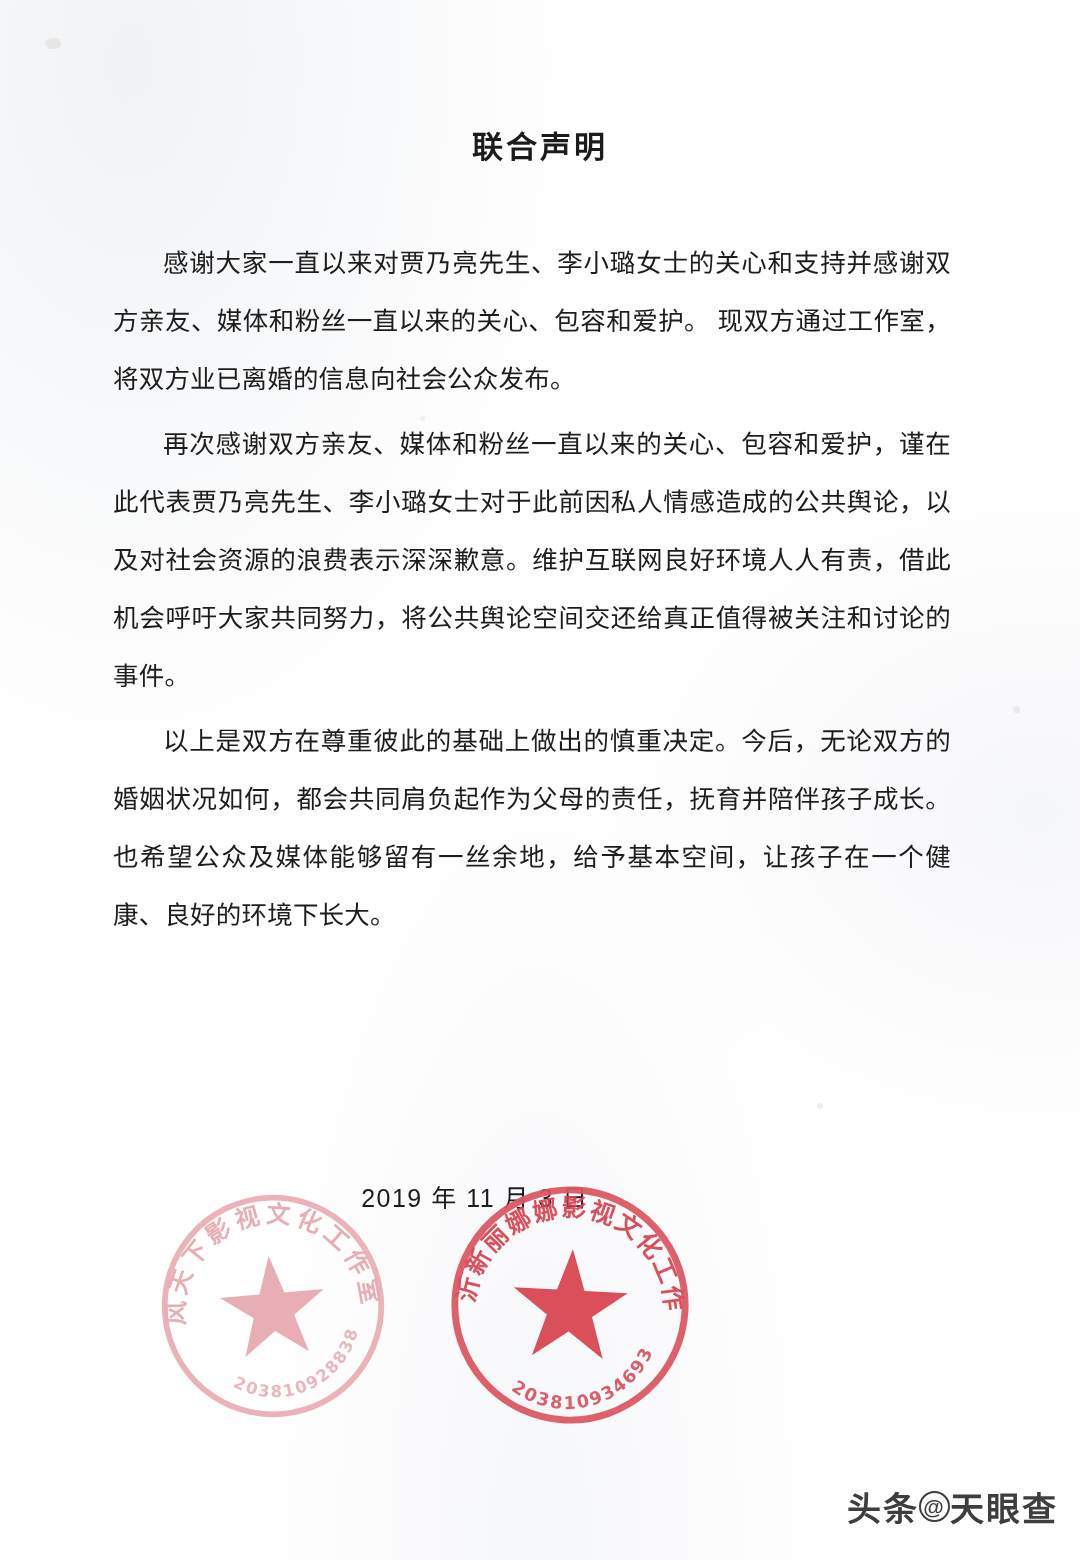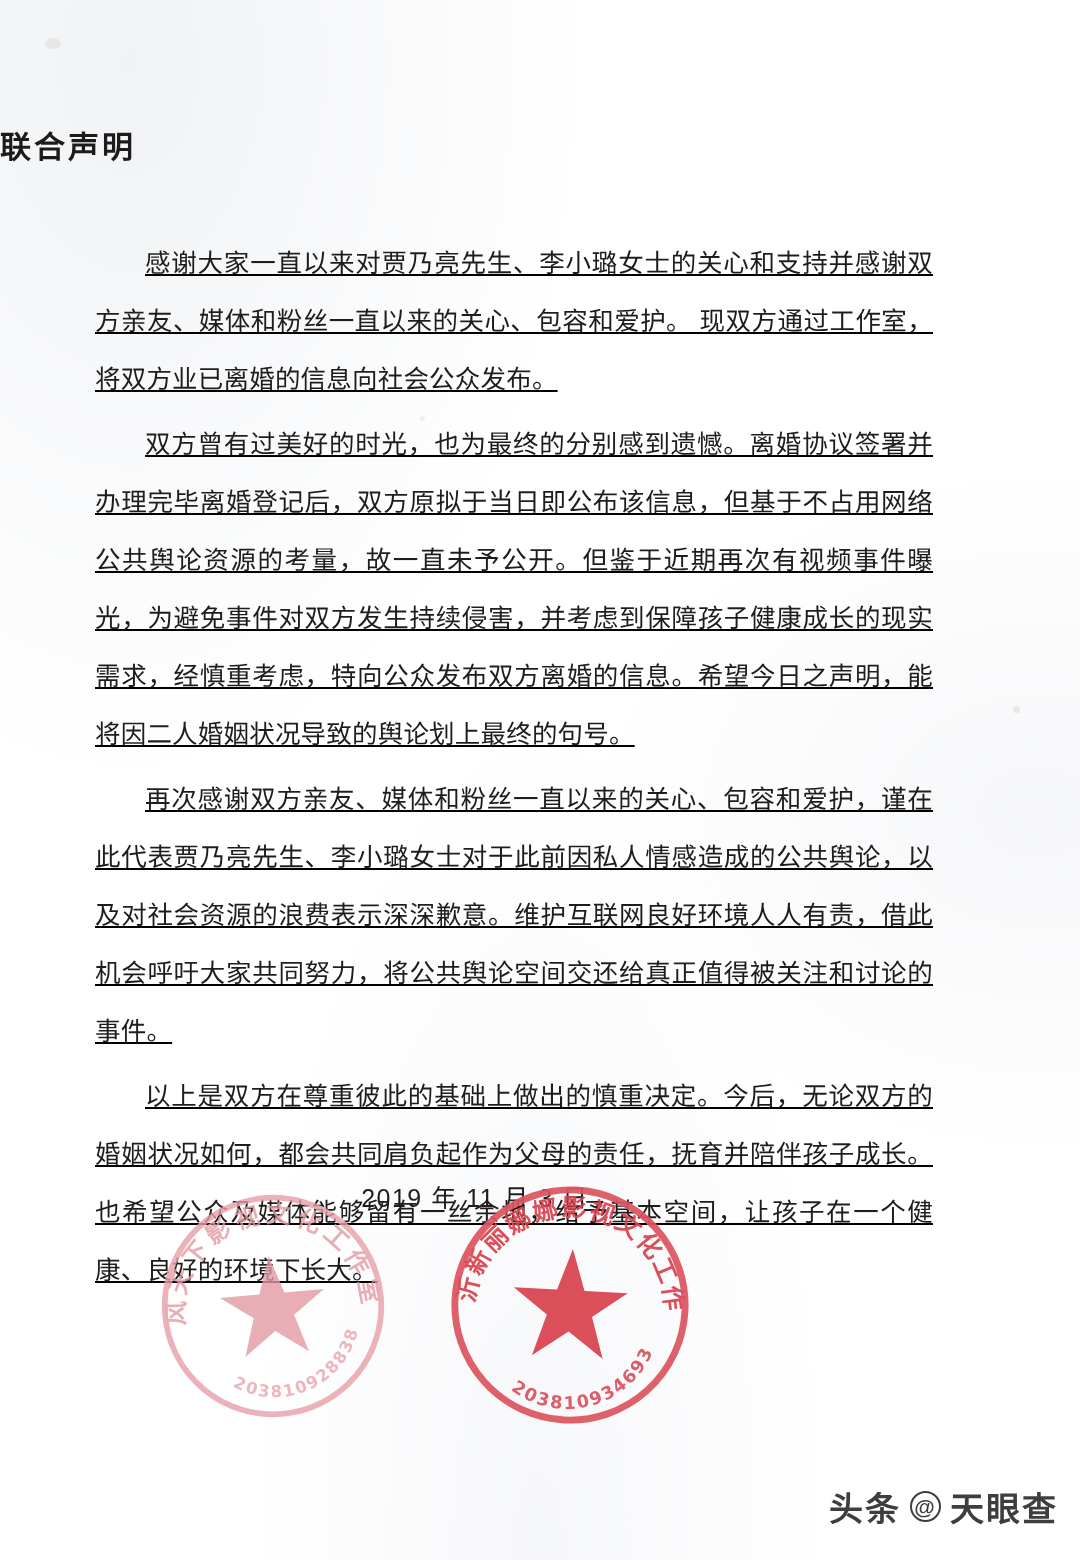--- a/index.html
+++ b/index.html
@@ -32,33 +32,33 @@
     width: 1080px;
     height: 1560px;
   }
 
   
   .doc-title {
     position: absolute;
     top: 122px;
     left: 0;
     width: 1080px;
+    text-align: center;
     font-size: 31px;
     font-weight: 700;
     letter-spacing: 3px;
     color: #1b1b1b;
   }
 
   
   .doc-body {
     position: absolute;
     top: 234px;
-    left: 95px;
+    left: 113px;
     width: 838px;
-    text-decoration: underline;
   }
   .doc-para {
     font-size: 25.5px;
     line-height: 58px;
     color: #1d1d1d;
     text-align: justify;
     text-justify: inter-ideograph;
     text-indent: 50px;
     margin: 0 0 7px 0;
     letter-spacing: 0.2px;
@@ -94,21 +94,20 @@
     position: absolute;
     right: 22px;
     top: 1482px;
     font-size: 34px;
     font-weight: 700;
     letter-spacing: 2px;
     color: #2e2e2e;
     opacity: 0.92;
     display: flex;
     align-items: center;
-    gap: 9px;
     text-shadow: 0 0 3px rgba(255,255,255,0.9);
   }
   .watermark .wm-at {
     display: inline-flex;
     align-items: center;
     justify-content: center;
     width: 31px; height: 31px;
     border: 2.5px solid #2e2e2e;
     border-radius: 50%;
     font-size: 21px;
@@ -135,21 +134,20 @@
 
   <div class="speck" style="left:45px; top:38px; width:16px; height:11px; opacity:.55;"></div>
   <div class="speck" style="left:1013px; top:706px; width:7px; height:7px; opacity:.5;"></div>
   <div class="speck" style="left:817px; top:1103px; width:6px; height:6px; opacity:.45;"></div>
   <div class="speck" style="left:420px; top:416px; width:5px; height:5px; opacity:.4;"></div>
 
   <div class="doc-title">联合声明</div>
 
   <div class="doc-body">
     <p class="doc-para">感谢大家一直以来对贾乃亮先生、李小璐女士的关心和支持并感谢双方亲友、媒体和粉丝一直以来的关心、包容和爱护。 现双方通过工作室，将双方业已离婚的信息向社会公众发布。</p>
-    <p class="doc-para">双方曾有过美好的时光，也为最终的分别感到遗憾。离婚协议签署并办理完毕离婚登记后，双方原拟于当日即公布该信息，但基于不占用网络公共舆论资源的考量，故一直未予公开。但鉴于近期再次有视频事件曝光，为避免事件对双方发生持续侵害，并考虑到保障孩子健康成长的现实需求，经慎重考虑，特向公众发布双方离婚的信息。希望今日之声明，能将因二人婚姻状况导致的舆论划上最终的句号。</p>
     <p class="doc-para">再次感谢双方亲友、媒体和粉丝一直以来的关心、包容和爱护，谨在此代表贾乃亮先生、李小璐女士对于此前因私人情感造成的公共舆论，以及对社会资源的浪费表示深深歉意。维护互联网良好环境人人有责，借此机会呼吁大家共同努力，将公共舆论空间交还给真正值得被关注和讨论的事件。</p>
     <p class="doc-para">以上是双方在尊重彼此的基础上做出的慎重决定。今后，无论双方的婚姻状况如何，都会共同肩负起作为父母的责任，抚育并陪伴孩子成长。也希望公众及媒体能够留有一丝余地，给予基本空间，让孩子在一个健康、良好的环境下长大。</p>
   </div>
 
   <div class="doc-date">2019 年 11 月 3 日</div>
 
   <div class="seal" id="seal-left">
     <svg viewBox="0 0 240 240" xmlns="http://www.w3.org/2000/svg">
       <defs>
         <path id="arcL" d="M 28,126 A 92,92 0 0 1 212,126" fill="none"></path>

